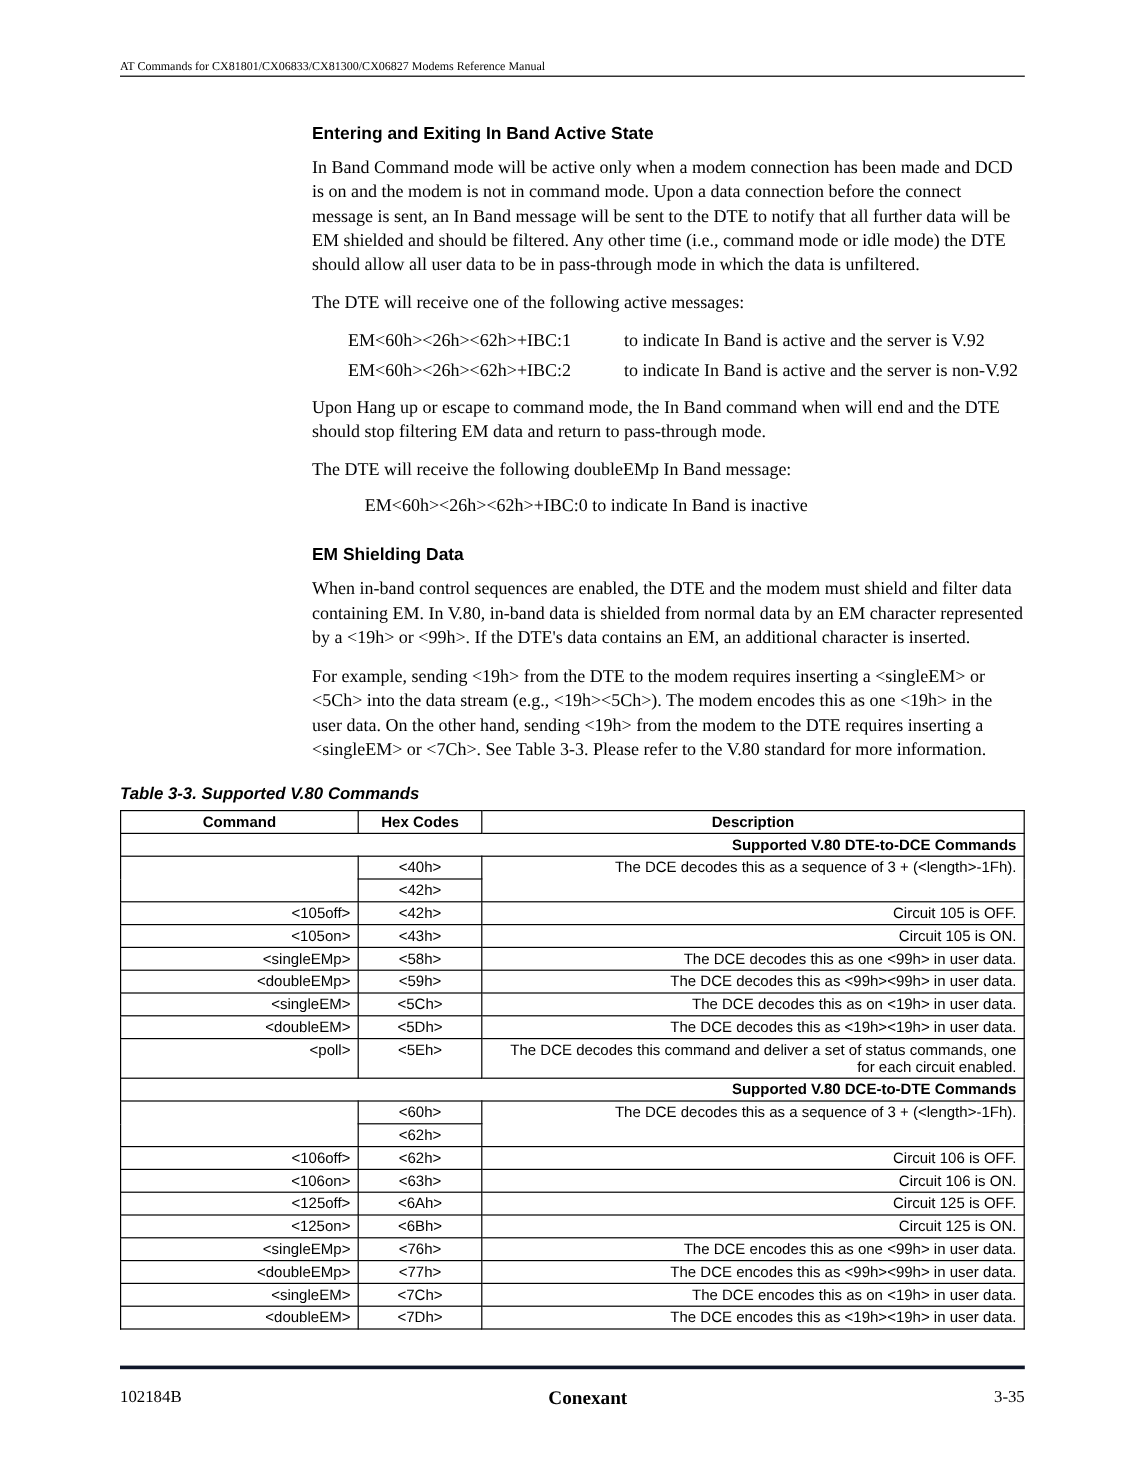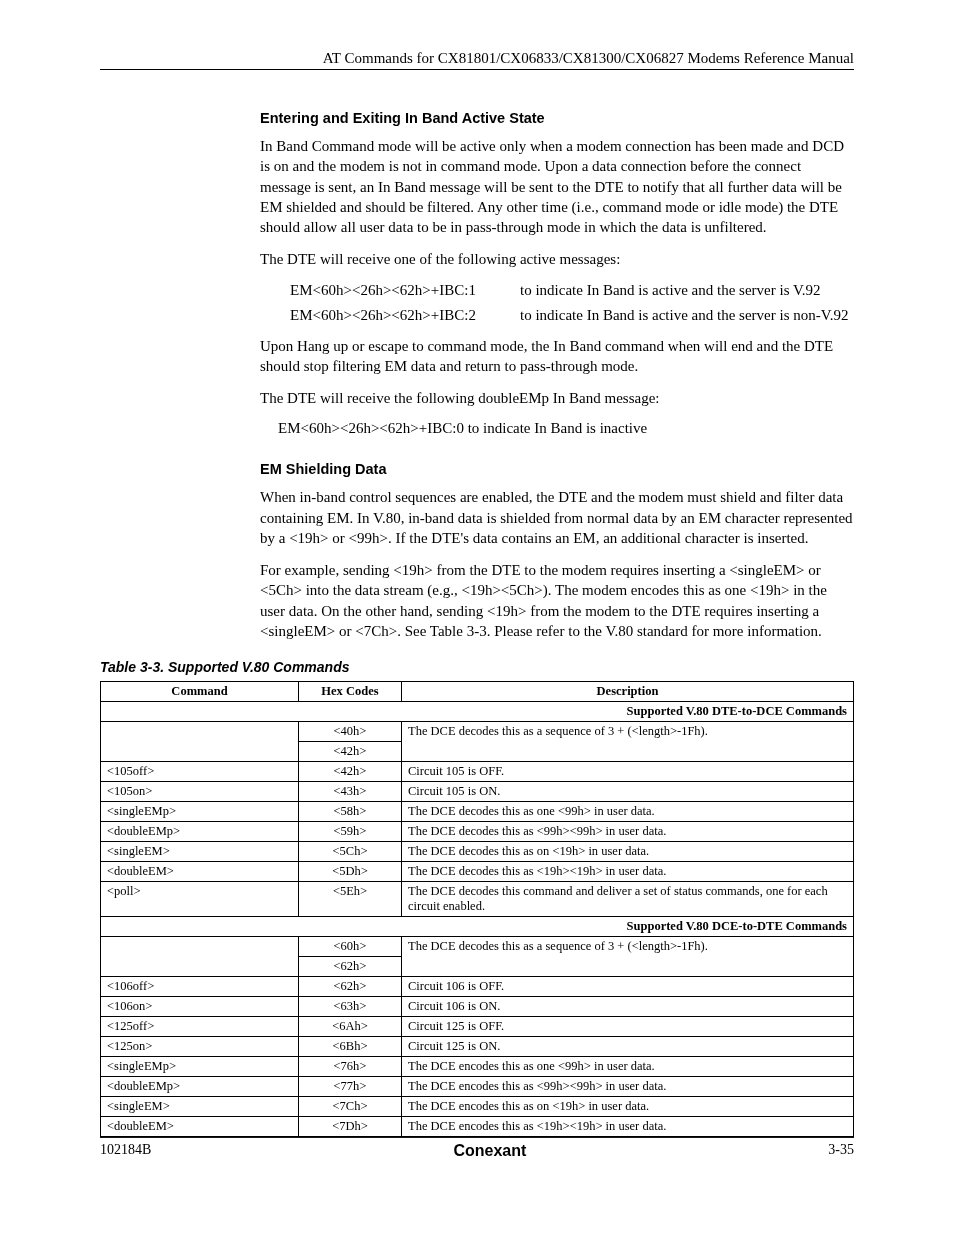--- a/index.html
+++ b/index.html
@@ -9,22 +9,21 @@
     margin: 0;
     padding: 50px 100px 40px 100px;
     width: 954px;
     box-sizing: border-box;
     background: #fff;
   }
   .header-line {
     border-bottom: 1px solid #000;
     padding-bottom: 2px;
     margin-bottom: 40px;
-    font-size: 15px;
-    text-align: right;
+    font-size: 10px;
   }
   .content-block {
     margin-left: 160px;
   }
   h3.section {
     font-family: Arial, Helvetica, sans-serif;
     font-weight: bold;
     font-size: 14.5px;
     margin: 14px 0 10px 0;
   }
@@ -37,60 +36,61 @@
     margin: 0 0 12px 30px;
   }
   .msg-row {
     display: flex;
     margin-bottom: 8px;
     justify-content: center;
   }
   .msg-code { width: 230px; flex-shrink: 0; }
   .msg-desc { flex: 1; }
   .inactive-msg {
-    margin: 0 0 24px 18px;
+    margin: 0 0 24px 44px;
   }
   .table-caption {
     font-family: Arial, Helvetica, sans-serif;
     font-style: italic;
     font-weight: bold;
     font-size: 14px;
     margin: 18px 0 6px 0;
   }
   table.v80 {
     width: 100%;
     border-collapse: collapse;
-    font-family: Liberation Serif, serif;
+    font-family: Liberation Sans, sans-serif;
     font-size: 12.5px;
   }
   table.v80 th, table.v80 td {
     border: 1px solid #000;
     padding: 2px 6px;
-    text-align: left;
+    text-align: right;
     vertical-align: top;
   }
   table.v80 th {
     font-weight: bold;
     text-align: center;
   }
   table.v80 td.hex { text-align: center; width: 90px; }
   table.v80 td.cmd { width: 185px; }
   table.v80 td.groupheader {
     text-align: right;
     font-weight: bold;
   }
   .footer {
-    border-top: 1px solid #0f172a;
-    padding-top: 4px;
+    border-top: 3px solid #0f172a;
+    margin-top: 30px;
+    padding-top: 16px;
     display: flex;
     justify-content: space-between;
     font-size: 14px;
   }
   .footer .center {
-    font-family: Liberation Sans, sans-serif;
+    font-family: Liberation Serif, serif;
     font-weight: bold;
     font-size: 16px;
   }
 </style>
 </head>
 <body>
 
 <div class="header-line">AT Commands for CX81801/CX06833/CX81300/CX06827 Modems Reference Manual</div>
 
 <div class="content-block">

